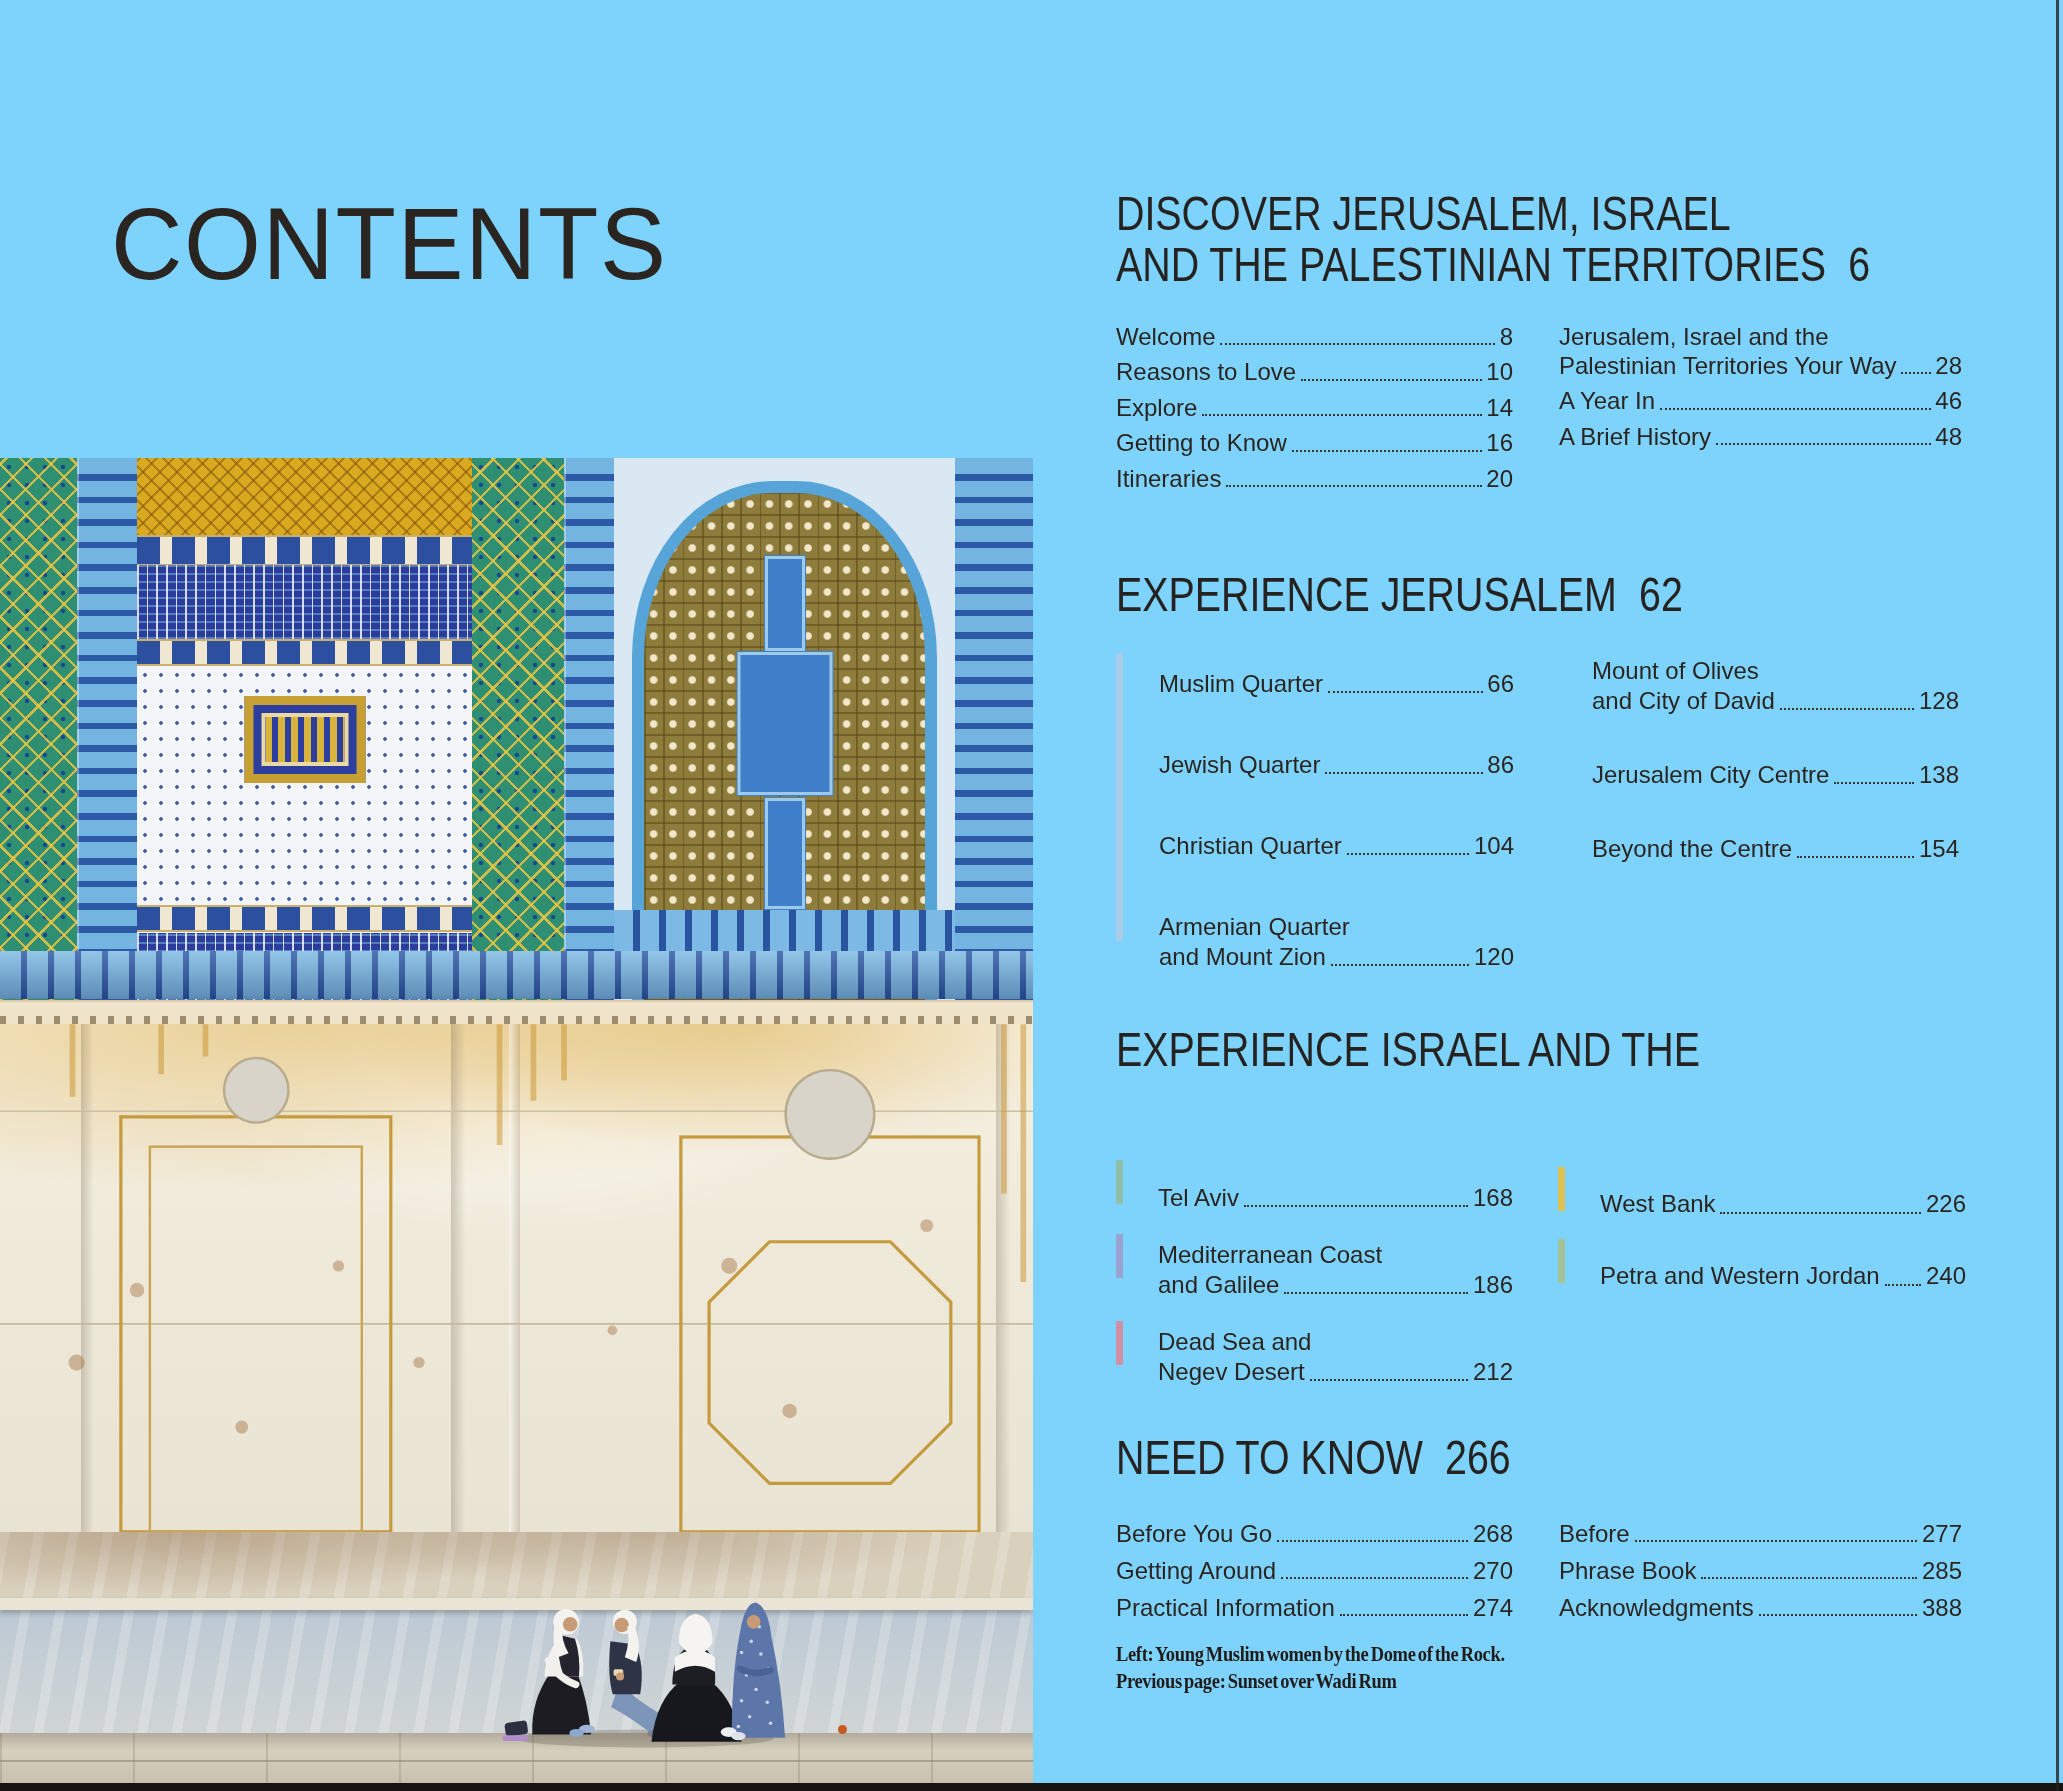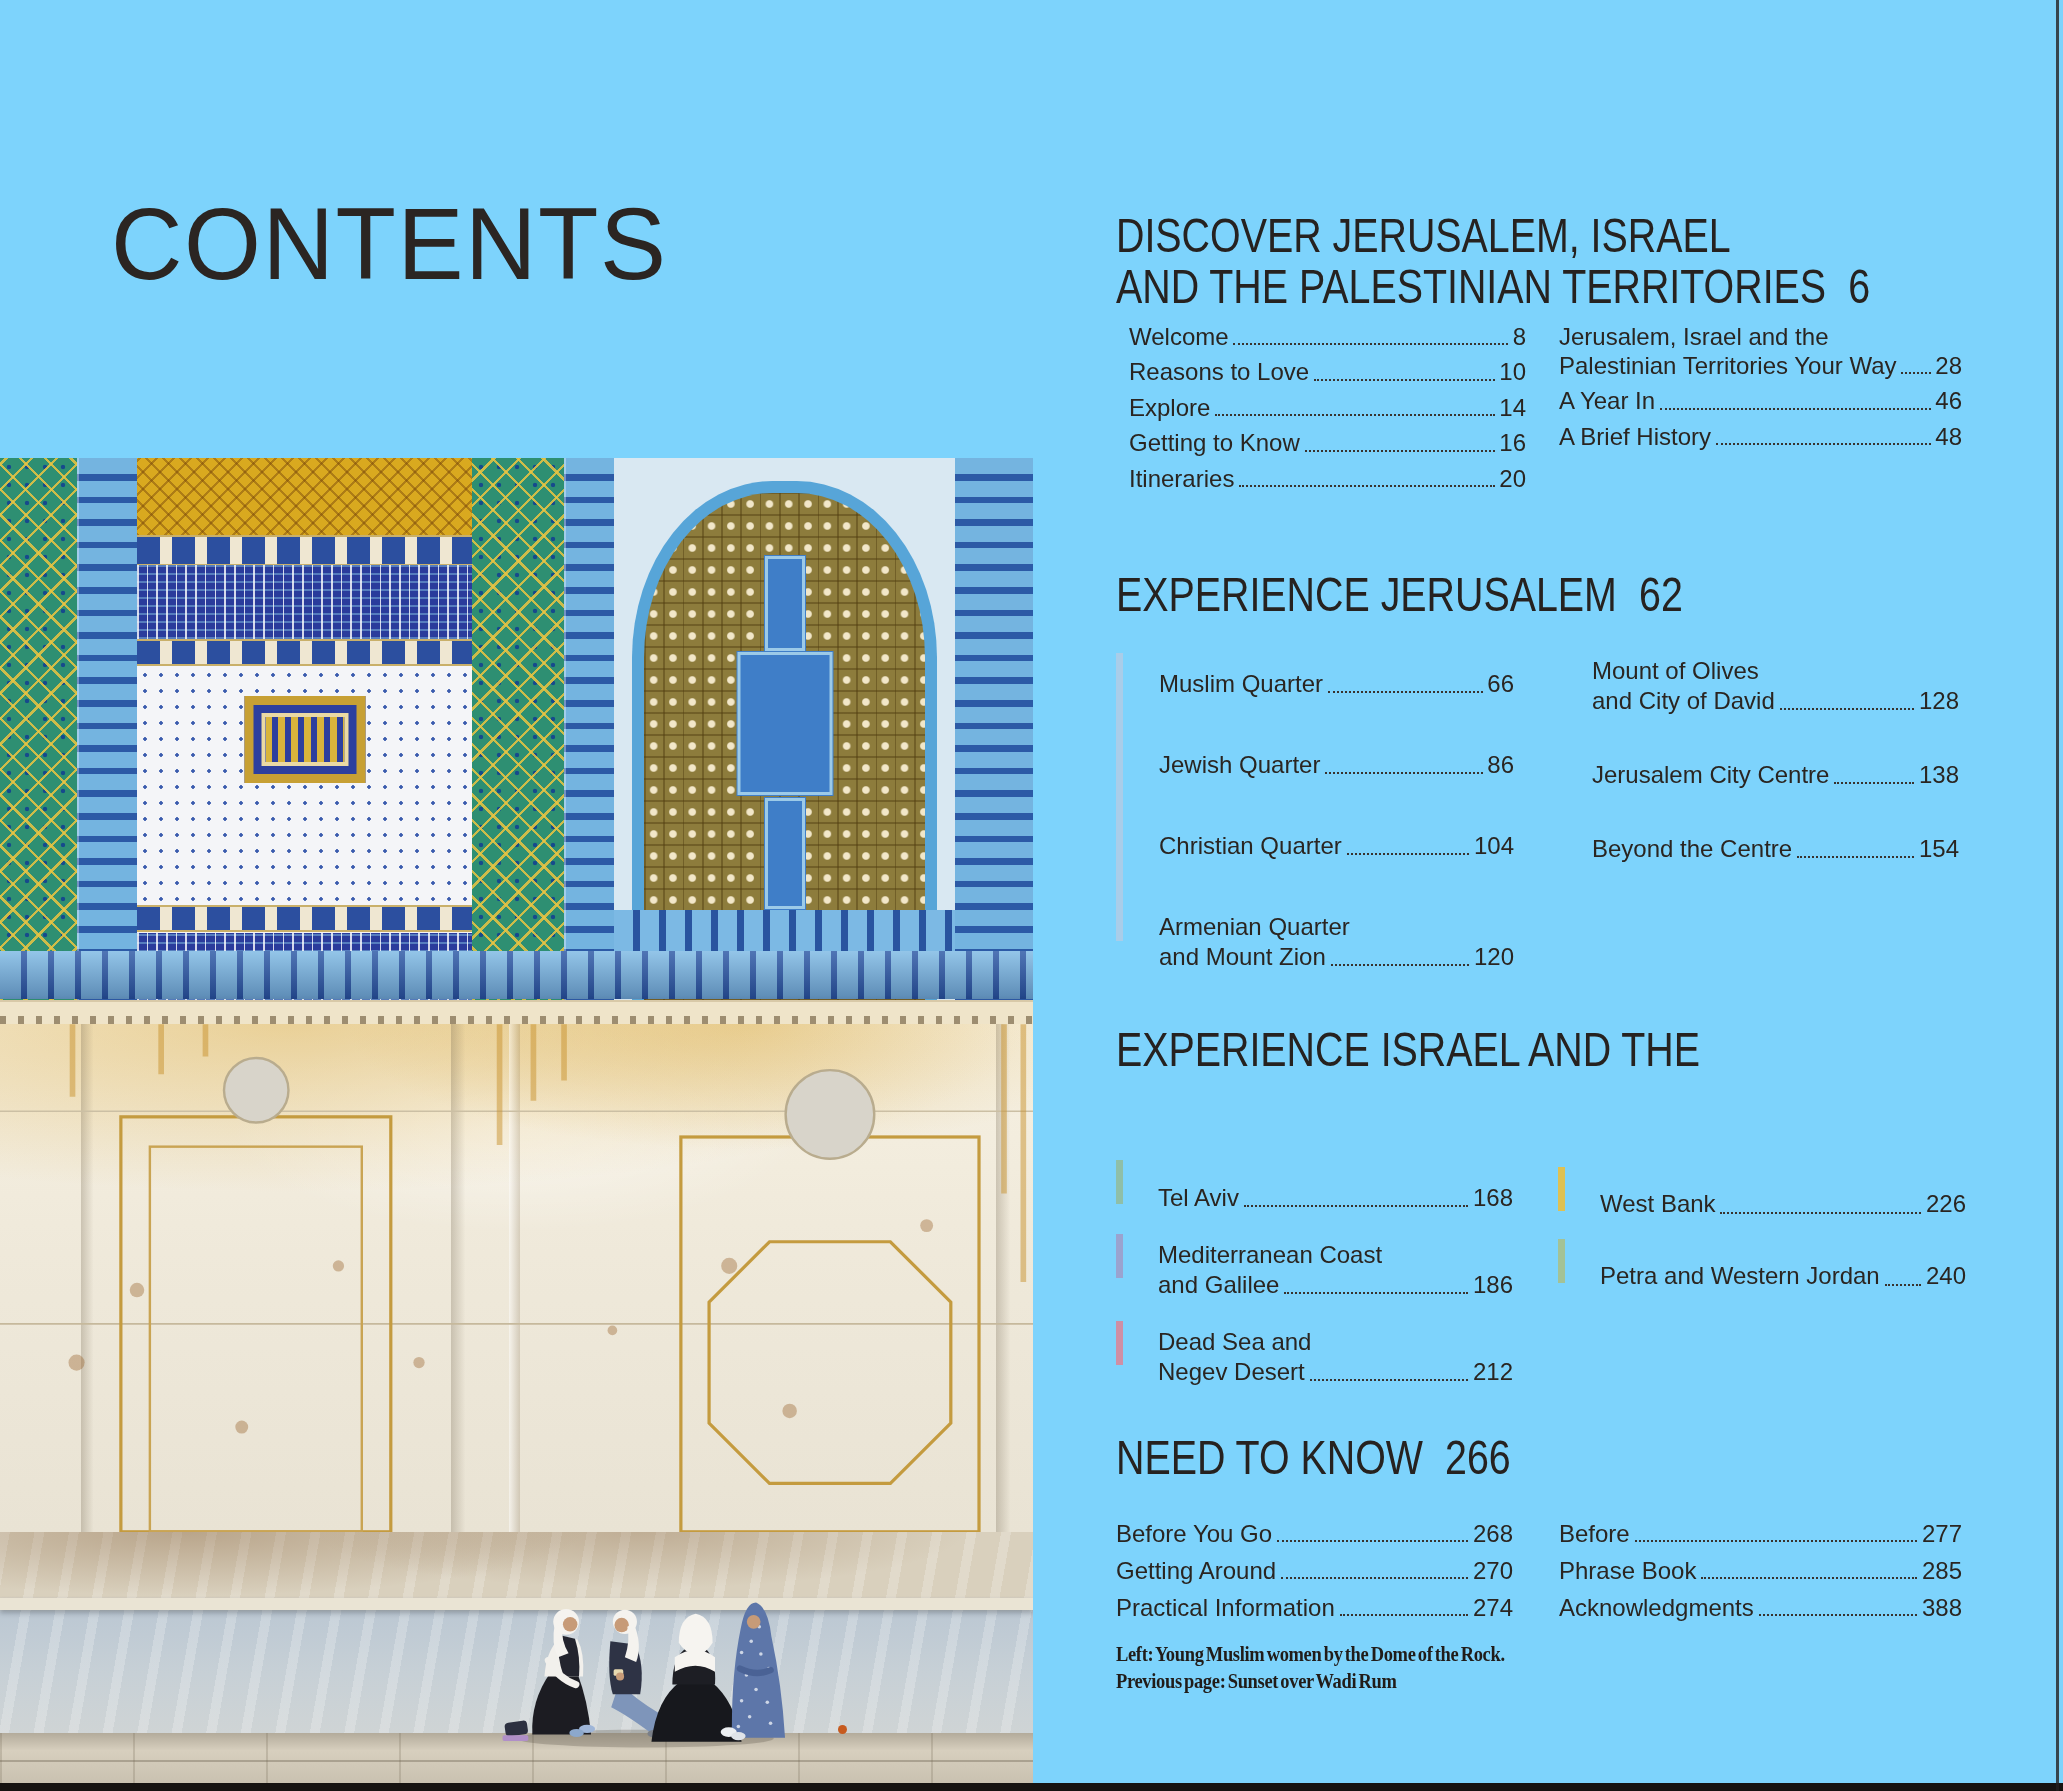--- a/index.html
+++ b/index.html
@@ -10,25 +10,25 @@
   
   .title{position:absolute;left:111px;top:193px;font-size:102px;line-height:1.0;
          font-weight:400;letter-spacing:1.6px;color:#2b2522;transform:scaleX(.97);transform-origin:0 0}
 
   
   .rpane{position:absolute;left:1116px;top:0;width:947px;height:1792px}
   .h{position:absolute;left:0;font-size:48px;line-height:51px;color:#262220;font-weight:400}
   .hl{display:block;white-space:nowrap}
   .hx{display:inline-block;transform:scaleX(.82);transform-origin:0 60%;white-space:nowrap}
   .hnum{margin-left:27px}
-  .s1h{top:210px}.s2h{top:569px}.s3h{top:1024px}.s4h{top:1432px}
+  .s1h{top:188px}.s2h{top:569px}.s3h{top:1024px}.s4h{top:1432px}
 
   .cols{position:absolute;left:0}
   .col{position:absolute;top:0}
-  .s1c{top:322px}.s1c .cl{left:13px;width:397px}.s1c .cr{left:443px;width:403px}
+  .s1c{top:322px}.s1c .cl{left:0;width:397px}.s1c .cr{left:443px;width:403px}
   .s2c{top:669px}.s2c .cl{left:43px;width:355px}.s2c .cr{left:476px;width:367px;top:-13px}
   .s3c{top:1183px}.s3c .cl{left:0;width:397px}.s3c .cr{left:442px;width:408px;top:6.4px}
   .s4c{top:1519px}.s4c .cl{left:0;width:397px}.s4c .cr{left:443px;width:403px}
 
   .entry{position:relative;font-size:24px;line-height:29px;color:#2a2521}
   .s2c .entry,.s3c .entry{line-height:30px}
   .s1c .entry{margin-bottom:6.4px}
   .s2c .entry{margin-bottom:51px}
   .s2c .cr .entry{margin-bottom:44px}
   .s3c .entry{margin-bottom:27px;padding-left:42px}

